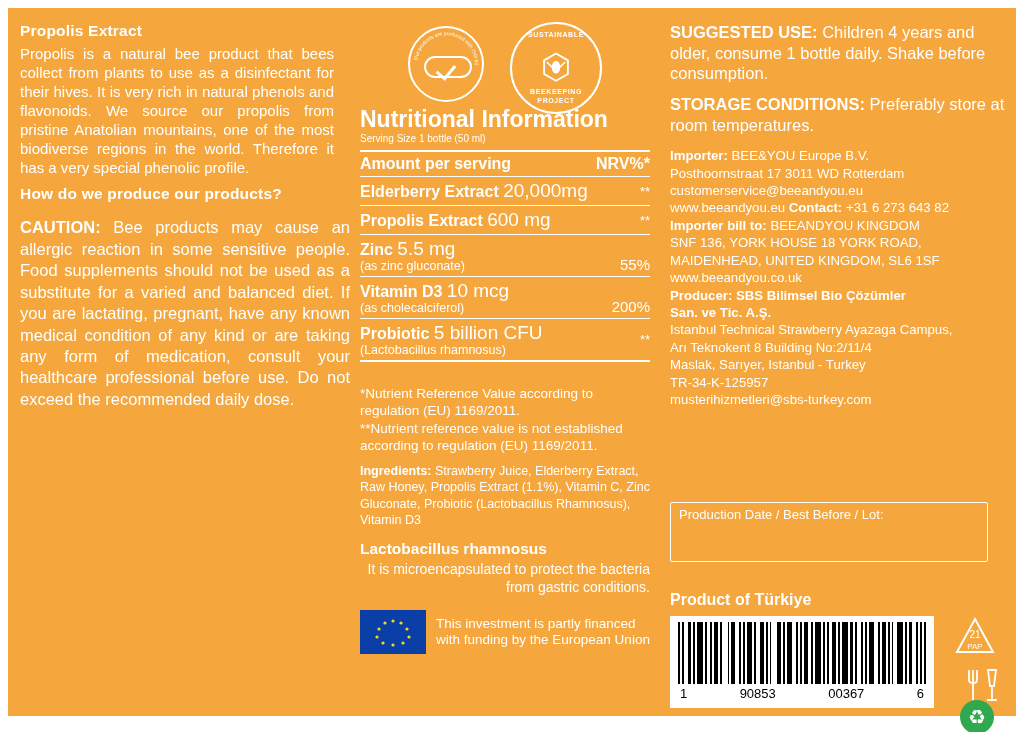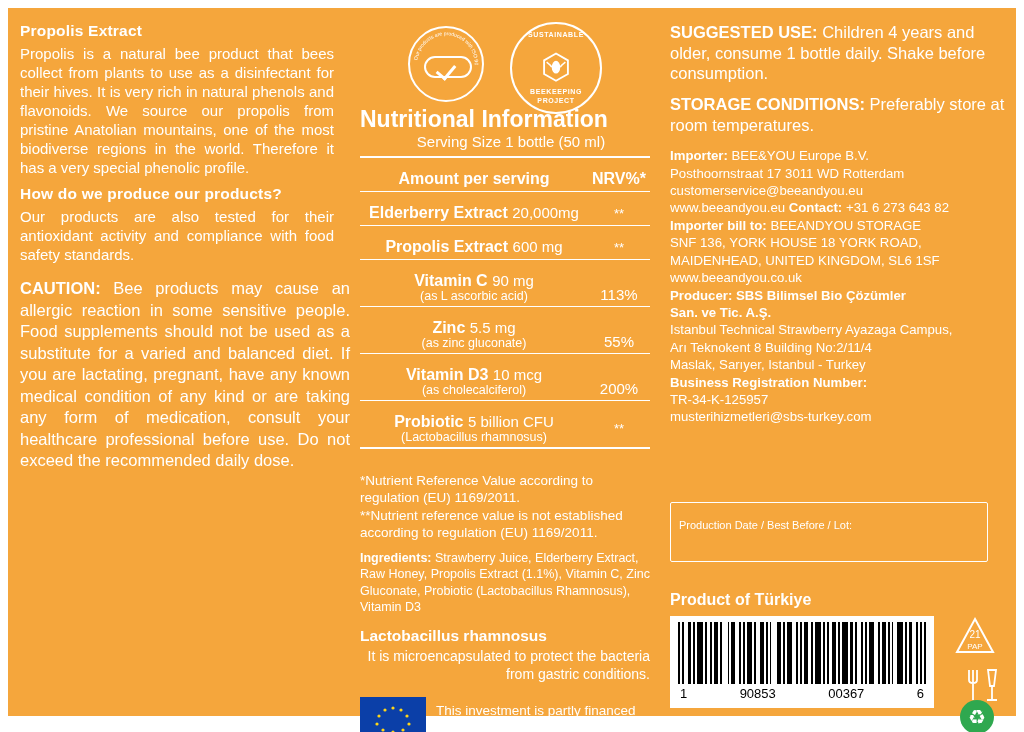--- a/index.html
+++ b/index.html
@@ -57,30 +57,30 @@
     position:absolute; width:100%; text-align:center;
     font-size:7px; letter-spacing:.6px; font-weight:bold;
   }
   .badge-bee .bee-top { top:7px; }
   .badge-bee .bee-bot { bottom:7px; line-height:1.3; }
   .badge-bee .hex {
     position:absolute; left:50%; top:50%; transform:translate(-50%,-50%);
     width:34px; height:34px;
   }
   .nutri-title { font-size:23px; font-weight:bold; margin:2px 0 0 0; }
-  .nutri-sub { font-size:15px; margin:0 0 6px 12px;text-align:center; }
+  .nutri-sub { font-size:10px; margin:0 0 6px 0; }
   table.nutri {
     width:100%; border-collapse:collapse; margin-top:2px;
   }
   table.nutri td {
-    border-top:1.5px solid #ffffff; padding:12px 0 3px 0; vertical-align:bottom;text-align:center;
+    border-top:1.5px solid #ffffff; padding:3px 0 3px 0; vertical-align:bottom;
   }
   table.nutri tr.hdr td { border-top:2.5px solid #ffffff; }
   .n-name { font-size:16px; font-weight:bold; }
-  .n-amt { font-size:15px; font-weight:normal; }
+  .n-amt { font-size:19px; font-weight:normal; }
   .n-sub { font-size:12.5px; font-weight:normal; display:block; margin-top:-1px;}
   .n-right { text-align:right; font-size:15px; white-space:nowrap; width:62px;}
   .n-right.stars { font-size:13px; vertical-align:middle; }
   .nutri-bottom { border-top:2.5px solid #ffffff; margin-top:0; }
   .footnote { font-size:13.5px; line-height:1.28; margin:23px 0 0 0; }
   .ingredients { font-size:12.5px; line-height:1.3; margin:9px 0 0 0; }
   .ingredients b { font-weight:bold; }
   .lacto-head { font-size:15.5px; font-weight:bold; margin:12px 0 2px 0; }
   .lacto-body { font-size:14px; line-height:1.3; margin:0;text-align:right; }
   .eu { margin-top:14px; display:flex; align-items:center; gap:10px; }
@@ -93,21 +93,21 @@
   
   .col-right { left:662px; top:14px; width:336px; }
   .suggested { font-size:16.5px; line-height:1.25; }
   .storage { font-size:16.5px; line-height:1.25; margin-top:10px; }
   .importer { font-size:13.2px; line-height:1.32; margin-top:12px; }
   .importer b { font-weight:bold; }
   .prodbox {
     position:absolute; left:662px; top:494px; width:318px; height:60px;
     border:1.5px solid #ffffff; border-radius:2px;
   }
-  .prodbox span { position:absolute; left:8px; top:16px; font-size:11px;text-align:center; }
+  .prodbox span { position:absolute; left:8px; top:4px; font-size:13px;text-align:center; }
   .product-of {
     position:absolute; left:662px; top:583px; font-size:16px; font-weight:bold;
   }
   
   .barcode-wrap {
     position:absolute; left:662px; top:608px; width:264px; height:92px;
     background:#ffffff; padding:6px 8px 0 8px;
   }
   .bars { height:62px; width:100%; display:flex; align-items:stretch; }
   .bars i { display:block; background:#000; }
@@ -130,21 +130,20 @@
 </style>
 </head>
 <body>
 
 <div class="label">
 
   <div class="col col-left">
     <h3 class="head">Propolis Extract</h3>
     <p class="body">Propolis is a natural bee product that bees collect from plants to use as a disinfectant for their hives. It is very rich in natural phenols and flavonoids. We source our propolis from pristine Anatolian mountains, one of the most biodiverse regions in the world. Therefore it has a very special phenolic profile.</p>
     <h3 class="head">How do we produce our products?</h3>
-    <p class="body last">Our products are also tested for their antioxidant activity and compliance with food safety standards.</p>
     <div class="caution">
       <b>CAUTION:</b><span> Bee products may cause an allergic reaction in some sensitive people. Food supplements should not be used as a substitute for a varied and balanced diet. If you are lactating, pregnant, have any known medical condition of any kind or are taking any form of medication, consult your healthcare professional before use. Do not exceed the recommended daily dose.</span>
     </div>
   </div>
 
   <div class="col col-mid">
 
     <div class="badges">
       <div class="badge-iso">
         <svg class="ring-text" viewBox="0 0 80 80">
@@ -181,26 +180,20 @@
         </tr>
         <tr>
           <td><span class="n-name">Elderberry Extract</span>
               <span class="n-amt">20,000mg</span></td>
           <td class="n-right stars"><span>**</span></td>
         </tr>
         <tr>
           <td><span class="n-name">Propolis Extract</span>
               <span class="n-amt">600 mg</span></td>
           <td class="n-right stars"><span>**</span></td>
-        </tr>
-        <tr>
-          <td><span class="n-name">Vitamin C</span>
-              <span class="n-amt">90 mg</span>
-              <span class="n-sub">(as L ascorbic acid)</span></td>
-          <td class="n-right"><span>113%</span></td>
         </tr>
         <tr>
           <td><span class="n-name">Zinc</span>
               <span class="n-amt">5.5 mg</span>
               <span class="n-sub">(as zinc gluconate)</span></td>
           <td class="n-right"><span>55%</span></td>
         </tr>
         <tr>
           <td><span class="n-name">Vitamin D3</span>
               <span class="n-amt">10 mcg</span>
@@ -262,33 +255,32 @@
     <div class="importer">
       <div>
         <b>Importer:</b><span> BEE&amp;YOU Europe B.V.</span>
       </div>
       <div>Posthoornstraat 17 3011 WD Rotterdam</div>
       <div>customerservice@beeandyou.eu</div>
       <div>
         <span>www.beeandyou.eu </span><b>Contact:</b><span> +31 6 273 643 82</span>
       </div>
       <div>
-        <b>Importer bill to:</b><span> BEEANDYOU STORAGE</span>
+        <b>Importer bill to:</b><span> BEEANDYOU KINGDOM</span>
       </div>
       <div>SNF 136, YORK HOUSE 18 YORK ROAD,</div>
       <div>MAIDENHEAD, UNITED KINGDOM, SL6 1SF</div>
       <div>www.beeandyou.co.uk</div>
       <div>
         <b>Producer:</b><b> SBS Bilimsel Bio Çözümler</b>
       </div>
       <div><b>San. ve Tic. A.Ş.</b></div>
       <div>Istanbul Technical Strawberry Ayazaga Campus,</div>
       <div>Arı Teknokent 8 Building No:2/11/4</div>
       <div>Maslak, Sarıyer, Istanbul - Turkey</div>
-      <div><b>Business Registration Number:</b></div>
       <div>TR-34-K-125957</div>
       <div>musterihizmetleri@sbs-turkey.com</div>
     </div>
   </div>
 
   <div class="prodbox">
     <span>Production Date / Best Before / Lot:</span>
   </div>
 
   <div class="product-of">Product of Türkiye</div>

